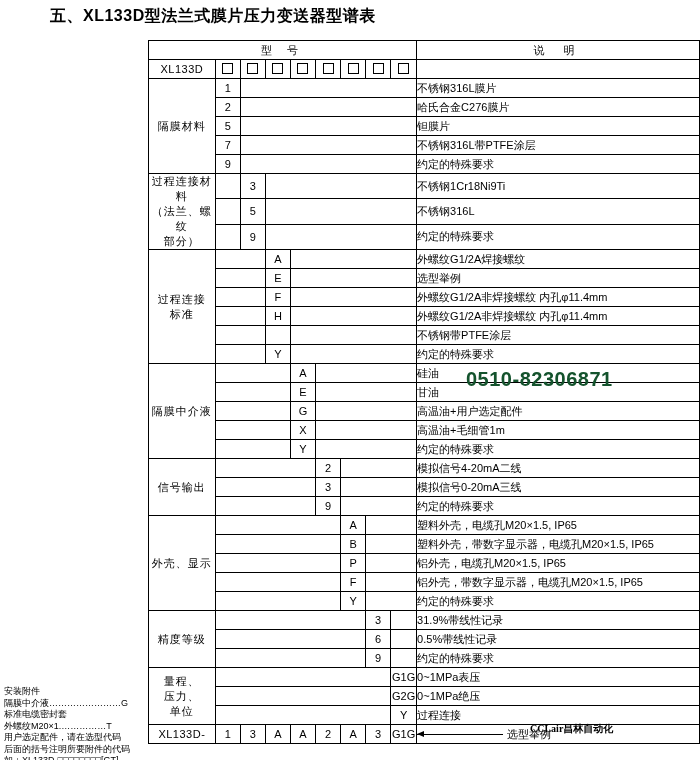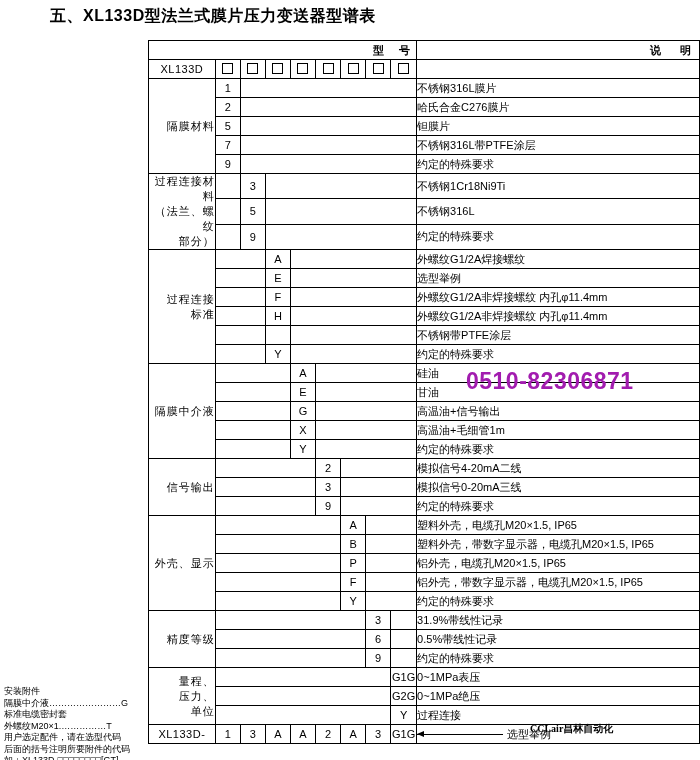--- a/index.html
+++ b/index.html
@@ -21,26 +21,26 @@
     table-layout:fixed;
   }
   table.spec td{
     border:1px solid #000;
     padding:0;
     height:18px;
     vertical-align:middle;
     font-size:11px;
   }
   .hdr{
-    text-align:right;font-weight:bold;letter-spacing:6px;
+    text-align:center;font-weight:normal;letter-spacing:6px;
     height:22px;
   }
   .hdr.desc{letter-spacing:8px;}
   .grp{
-    text-align:right;font-weight:normal;
+    text-align:center;font-weight:normal;
     letter-spacing:1px;
   }
   .code{
     text-align:center;
   }
   .desc{
     padding-left:6px;
     letter-spacing:0px;
     white-space:nowrap;
   }
@@ -48,21 +48,21 @@
   .sq{
     display:inline-block;width:9px;height:9px;
     border:1px solid #000;background:#fff;
   }
   .modelrow td{height:21px;}
   .modelname{
     text-align:center;letter-spacing:0.5px;
   }
   .phone{
     position:absolute;left:466px;top:368px;
-    color:#a21caf;font-weight:bold;font-size:23px;
+    color:#14532d;font-weight:bold;font-size:20px;
     letter-spacing:0.5px;
     font-family:"Liberation Sans",sans-serif;
   }
   .footnote{
     position:absolute;left:4px;top:686px;
     width:142px;
     font-size:9px;line-height:11.5px;
     color:#000;
   }
   .footnote div{white-space:nowrap;}
@@ -231,21 +231,21 @@
   <tr>
     <td colspan="3" class="blank"></td>
     <td class="code">E</td>
     <td colspan="4" class="blank"></td>
     <td class="desc">甘油</td>
   </tr>
   <tr>
     <td colspan="3" class="blank"></td>
     <td class="code">G</td>
     <td colspan="4" class="blank"></td>
-    <td class="desc">高温油+信号输出</td>
+    <td class="desc">高温油+用户选定配件</td>
   </tr>
   <tr>
     <td colspan="3" class="blank"></td>
     <td class="code">X</td>
     <td colspan="4" class="blank"></td>
     <td class="desc">高温油+毛细管1m</td>
   </tr>
   <tr>
     <td colspan="3" class="blank"></td>
     <td class="code">Y</td>

